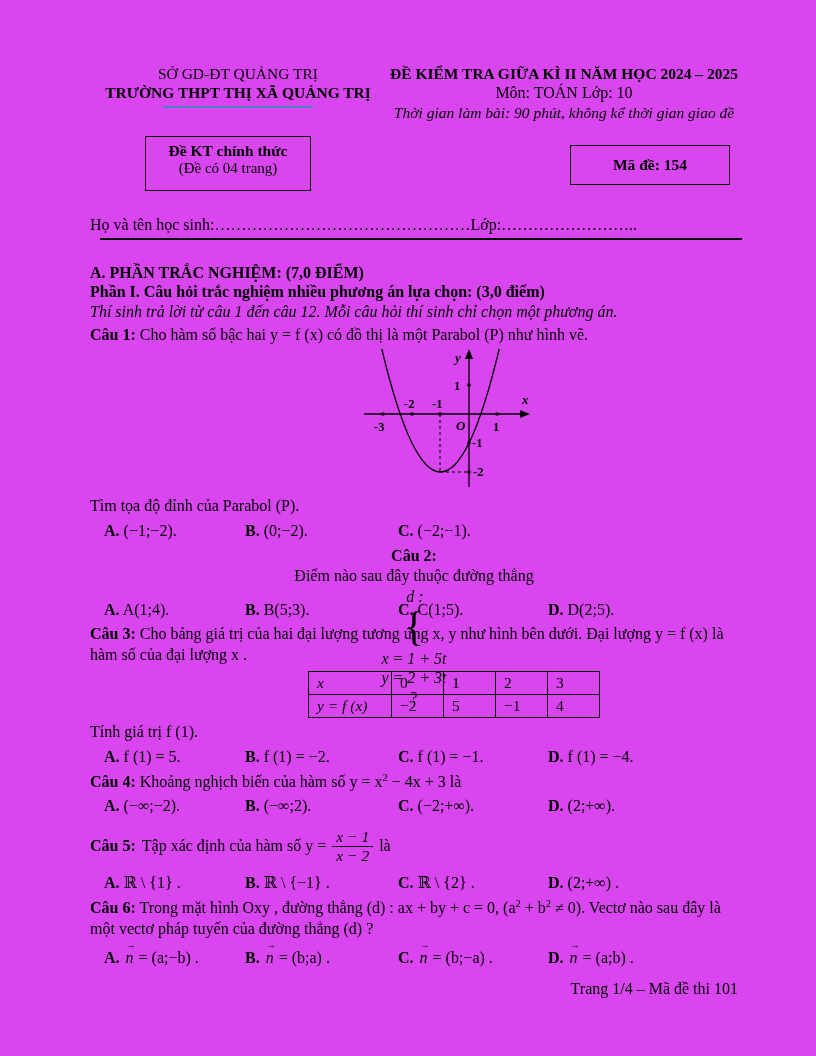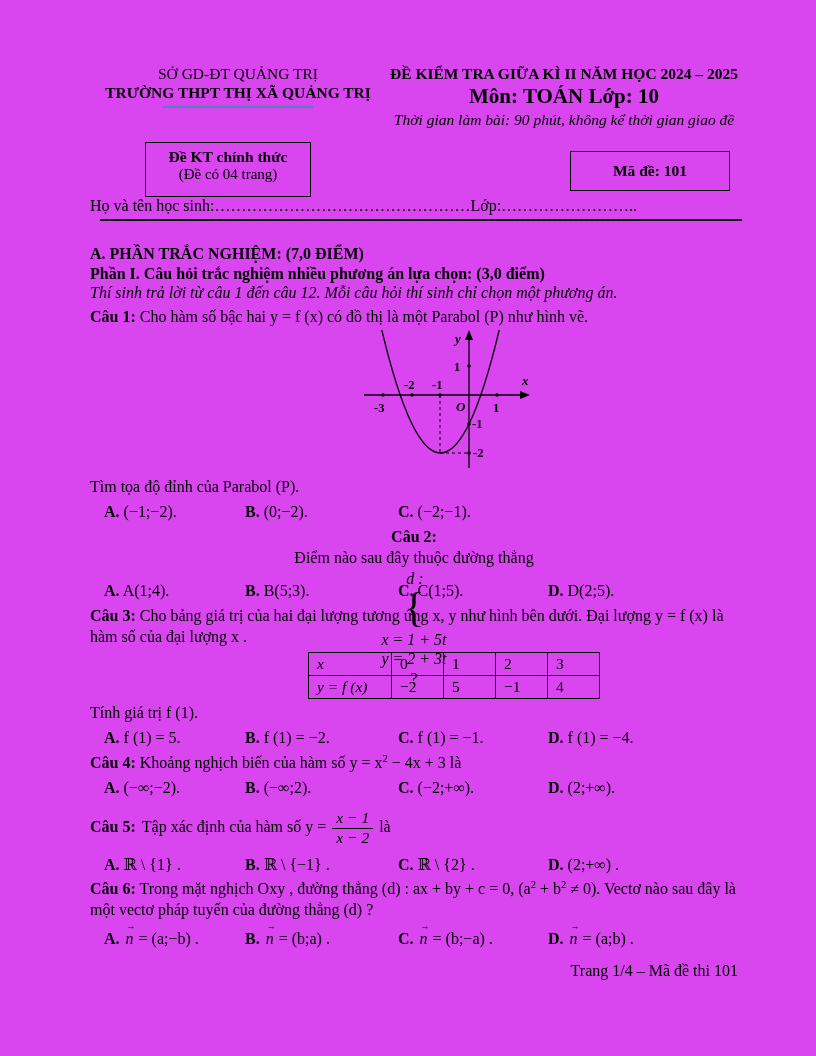--- a/index.html
+++ b/index.html
@@ -15,38 +15,38 @@
     overflow:hidden;
   }
   
   .hdr { display:flex; line-height:1.25; }
   .hdr-left { width:296px; text-align:center; }
   .org1 { font-size:15.5px; }
   .org2 { font-size:15.5px; font-weight:bold; }
   .blue-rule { width:150px; border-top:2px solid #4f81bd; margin:3px auto 0 auto; height:0; }
   .hdr-right { flex:1; text-align:center; }
   .exam-title { font-size:15.5px; font-weight:bold; white-space:nowrap; }
-  .exam-subject { font-size:21px; font-weight:bold; }
+  .exam-subject { font-size:16px; font-weight:normal; }
   .exam-duration { font-size:15.5px; font-style:italic; white-space:nowrap; }
   
   .boxes { display:flex; align-items:flex-start; margin-top:13px; }
   .box-official {
     margin-left:55px; width:152px;
     border:1.5px solid #000; text-align:center;
     padding:5px 6px 13px 6px;
   }
   .box-official .l1 { font-weight:bold; font-size:15.5px; }
   .box-official .l2 { font-size:15px; }
   .box-code {
     margin-left:auto; margin-right:12px; margin-top:9px;
     width:158px; height:38px; line-height:38px;
     border:1.5px solid #000; text-align:center; font-weight:bold; font-size:15.5px;
   }
   
-  .student { font-size:16px; }
+  .student { margin-top:25px; font-size:16px; }
   .rule { margin-left:10px; margin-top:4px; border-bottom:2px solid #000; height:0; }
   
   .sec-a  { margin-top:23px; font-weight:bold; line-height:1.22; }
   .part1  { font-weight:bold; line-height:1.22; }
   .note   { font-style:italic; line-height:1.22; }
   
   .qtext { margin-top:4px; line-height:1.3; }
   .qlabel { font-weight:bold; }
   .opts {
     display:grid;
@@ -107,21 +107,21 @@
       <div class="exam-duration">Thời gian làm bài: 90 phút, không kể thời gian giao đề</div>
     </div>
   </div>
 
   
   <div class="boxes">
     <div class="box-official">
       <div class="l1">Đề KT chính thức</div>
       <div class="l2">(Đề có 04 trang)</div>
     </div>
-    <div class="box-code">Mã đề: 101</div>
+    <div class="box-code">Mã đề: 154</div>
   </div>
 
   
   <div class="student">Họ và tên học sinh:…………………………………………Lớp:……………………..</div>
   <div class="rule"></div>
 
   
   <div class="sec-a">A. PHẦN TRẮC NGHIỆM: (7,0 ĐIỂM)</div>
   <div class="part1">Phần I. Câu hỏi trắc nghiệm nhiều phương án lựa chọn: (3,0 điểm)</div>
   <div class="note">Thí sinh trả lời từ câu 1 đến câu 12. Mỗi câu hỏi thí sinh chỉ chọn một phương án.</div>
@@ -247,21 +247,21 @@
   <div class="opts">
     <span class="opt"><b>A.</b> <span>ℝ \ {1} .</span></span>
     <span class="opt"><b>B.</b> <span>ℝ \ {−1} .</span></span>
     <span class="opt"><b>C.</b> <span>ℝ \ {2} .</span></span>
     <span class="opt"><b>D.</b> <span>(2;+∞) .</span></span>
   </div>
 
   
   <div class="qtext">
     <span class="qlabel">Câu 6:</span>
-    <span>Trong mặt nghịch Oxy , đường thẳng (d) : ax + by + c = 0, (a</span><sup>2</sup><span> + b</span><sup>2</sup><span> ≠ 0). Vectơ nào sau đây là một vectơ pháp tuyến của đường thẳng (d) ?</span>
+    <span>Trong mặt hình Oxy , đường thẳng (d) : ax + by + c = 0, (a</span><sup>2</sup><span> + b</span><sup>2</sup><span> ≠ 0). Vectơ nào sau đây là một vectơ pháp tuyến của đường thẳng (d) ?</span>
   </div>
   <div class="opts opts-vec">
     <span class="opt"><b>A.</b> <span class="vec"><span class="arr">→</span><span>n</span></span><span> = (a;−b) .</span></span>
     <span class="opt"><b>B.</b> <span class="vec"><span class="arr">→</span><span>n</span></span><span> = (b;a) .</span></span>
     <span class="opt"><b>C.</b> <span class="vec"><span class="arr">→</span><span>n</span></span><span> = (b;−a) .</span></span>
     <span class="opt"><b>D.</b> <span class="vec"><span class="arr">→</span><span>n</span></span><span> = (a;b) .</span></span>
   </div>
 
   
   <div class="footer">Trang 1/4 – Mã đề thi 101</div>

